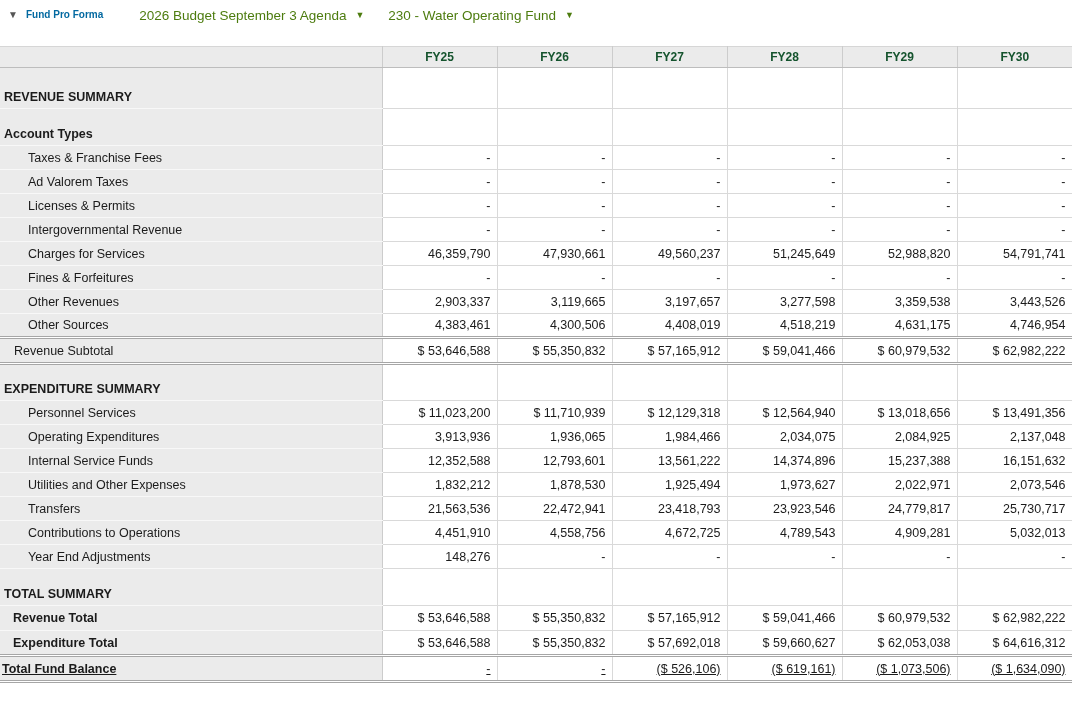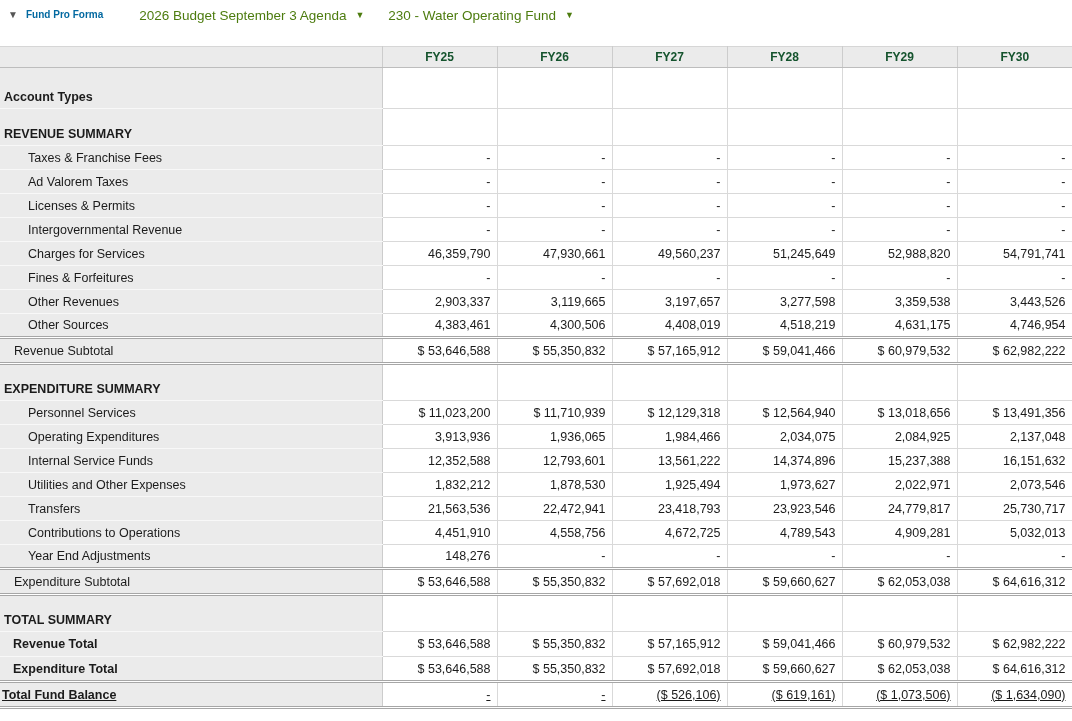--- a/index.html
+++ b/index.html
@@ -151,30 +151,30 @@
     <th>FY25</th>
         <th>FY26</th>
         <th>FY27</th>
         <th>FY28</th>
         <th>FY29</th>
         <th>FY30</th>
       </tr>
   </thead>
   <tbody>
       <tr class="row-section">
+        <td class="label-cell">REVENUE SUMMARY</td>
+        <td class="value-cell"></td>
+        <td class="value-cell"></td>
+        <td class="value-cell"></td>
+        <td class="value-cell"></td>
+        <td class="value-cell"></td>
+        <td class="value-cell"></td>
+      </tr>
+      <tr class="row-section">
         <td class="label-cell">Account Types</td>
-        <td class="value-cell"></td>
-        <td class="value-cell"></td>
-        <td class="value-cell"></td>
-        <td class="value-cell"></td>
-        <td class="value-cell"></td>
-        <td class="value-cell"></td>
-      </tr>
-      <tr class="row-section">
-        <td class="label-cell">REVENUE SUMMARY</td>
         <td class="value-cell"></td>
         <td class="value-cell"></td>
         <td class="value-cell"></td>
         <td class="value-cell"></td>
         <td class="value-cell"></td>
         <td class="value-cell"></td>
       </tr>
       <tr class="row-item">
         <td class="label-cell">Taxes &amp; Franchise Fees</td>
         <td class="value-cell">-</td>
@@ -321,29 +321,20 @@
       </tr>
       <tr class="row-item">
         <td class="label-cell">Year End Adjustments</td>
         <td class="value-cell">148,276</td>
         <td class="value-cell">-</td>
         <td class="value-cell">-</td>
         <td class="value-cell">-</td>
         <td class="value-cell">-</td>
         <td class="value-cell">-</td>
       </tr>
-      <tr class="row-subtotal">
-        <td class="label-cell">Expenditure Subtotal</td>
-        <td class="value-cell">$ 53,646,588</td>
-        <td class="value-cell">$ 55,350,832</td>
-        <td class="value-cell">$ 57,692,018</td>
-        <td class="value-cell">$ 59,660,627</td>
-        <td class="value-cell">$ 62,053,038</td>
-        <td class="value-cell">$ 64,616,312</td>
-      </tr>
       <tr class="row-section">
         <td class="label-cell">TOTAL SUMMARY</td>
         <td class="value-cell"></td>
         <td class="value-cell"></td>
         <td class="value-cell"></td>
         <td class="value-cell"></td>
         <td class="value-cell"></td>
         <td class="value-cell"></td>
       </tr>
       <tr class="row-total">

